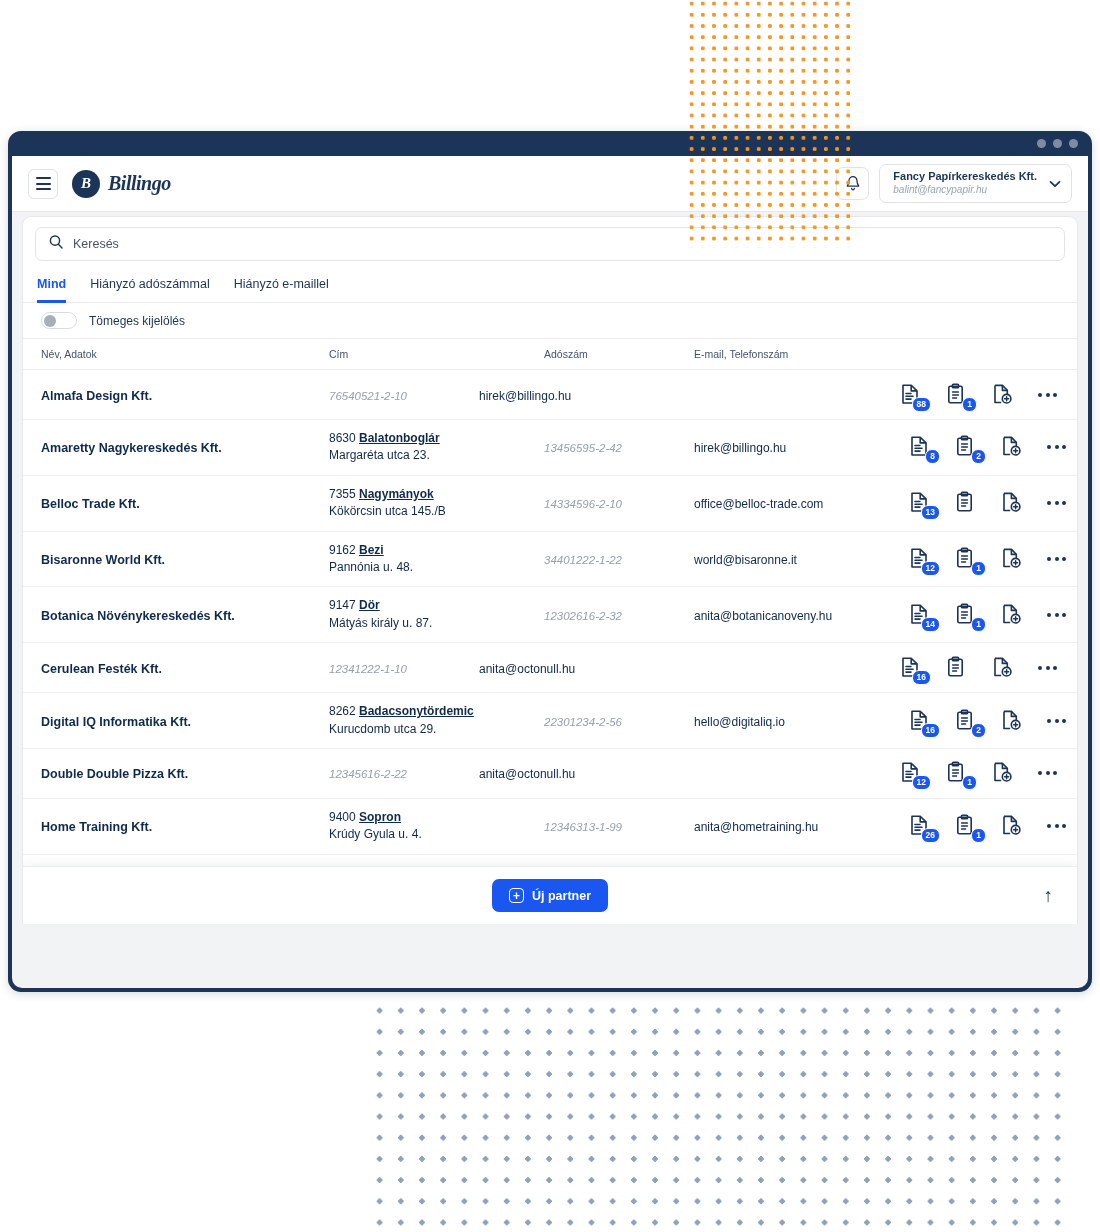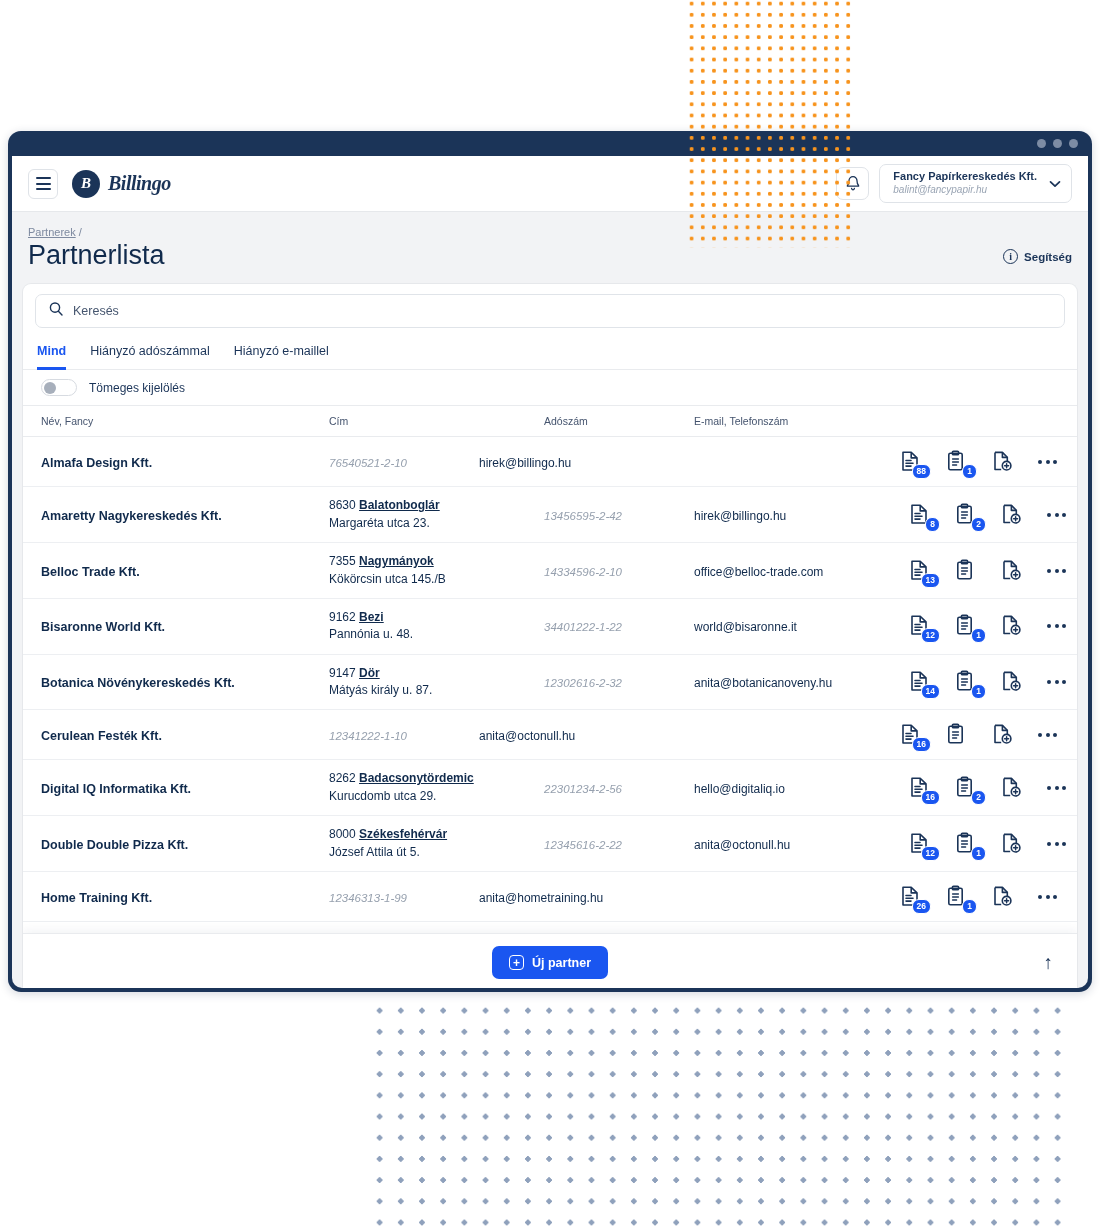--- a/index.html
+++ b/index.html
@@ -307,32 +307,20 @@
           </div>
           <span class="caret">
             <svg width="12" height="8" viewBox="0 0 12 8" fill="none">
                 <path d="M1.5 1.8 6 6.2l4.5-4.4" stroke="#1B3458" stroke-width="1.7" stroke-linecap="round" stroke-linejoin="round"></path>
               </svg>
           </span>
         </div>
       </div>
     </div>
 
-    <div class="page-head">
-      <div>
-        <div class="crumb">
-          <a>Partnerek</a><span class="sep"> /</span>
-        </div>
-        <h1 class="page-title">Partnerlista</h1>
-      </div>
-      <div class="help">
-        <span class="help-ic">i</span>
-        <span>Segítség</span>
-      </div>
-    </div>
 
     <div class="card">
 
       <div class="search-wrap">
         <div class="search">
           <span>
             <svg width="16" height="16" viewBox="0 0 16 16" fill="none">
               <circle cx="7" cy="6.6" r="4.6" stroke="#1B3458" stroke-width="1.4"></circle>
               <path d="M10.4 10.2 14 14" stroke="#1B3458" stroke-width="1.4" stroke-linecap="round"></path>
             </svg>
@@ -348,21 +336,21 @@
       </div>
 
       <div class="bulk">
         <div class="switch">
             <i></i>
           </div>
         <span class="bulk-label">Tömeges kijelölés</span>
       </div>
 
       <div class="thead">
-        <div class="c-name">Név, Fancy</div>
+        <div class="c-name">Név, Adatok</div>
         <div class="c-addr">Cím</div>
         <div class="c-tax">Adószám</div>
         <div class="c-mail">E-mail, Telefonszám</div>
         <div class="c-act"></div>
       </div>
 
       <div class="tbody" id="tbody">
           <div class="row">
             <div class="c-name">
       <span class="nm">Almafa Design Kft.</span>
@@ -679,66 +667,66 @@
                 <i></i>
                 <i></i>
                 <i></i>
               </span>
     </div>
           </div>
           <div class="row">
             <div class="c-name">
       <span class="nm">Double Double Pizza Kft.</span>
     </div>
+    <div class="c-tax">
+      <span class="tax">12345616-2-22</span>
+    </div>
+    <div class="c-mail">
+      <span class="mail">anita@octonull.hu</span>
+    </div>
+    <div class="c-act">
+      <span class="act">
+                <svg width="20" height="22" viewBox="0 0 20 22" fill="none">
+<path d="M3 2.2h8.2L17 7.9V20H3z" stroke="#1B3458" stroke-width="1.6" stroke-linejoin="round"></path>
+<path d="M11.2 2.2v5.7H17" stroke="#1B3458" stroke-width="1.6" stroke-linejoin="round"></path>
+<path d="M6 10.5h5M6 13.3h7M6 16.1h5" stroke="#1B3458" stroke-width="1.6" stroke-linecap="round"></path>
+                </svg>
+                <span class="badge">12</span>
+              </span>
+      <span class="act">
+                <svg width="19" height="22" viewBox="0 0 19 22" fill="none">
+<rect x="2.8" y="3.2" width="13.4" height="16.6" rx="1.6" stroke="#1B3458" stroke-width="1.6"></rect>
+<rect x="6.4" y="1.2" width="6.2" height="3.6" rx="1.1" stroke="#1B3458" stroke-width="1.6"></rect>
+<path d="M6.6 9h5.8M6.6 12h5.8M6.6 15h4" stroke="#1B3458" stroke-width="1.4" stroke-linecap="round"></path>
+                </svg>
+                <span class="badge">1</span>
+              </span>
+      <span class="act">
+                <svg width="21" height="22" viewBox="0 0 21 22" fill="none">
+<path d="M3 2.4h7.4L15.3 7.3v4.1" stroke="#1B3458" stroke-width="1.6" stroke-linejoin="round"></path>
+<path d="M3 2.4V19.5h6.2" stroke="#1B3458" stroke-width="1.6" stroke-linejoin="round"></path>
+<path d="M10.4 2.4v5h4.9" stroke="#1B3458" stroke-width="1.6" stroke-linejoin="round"></path>
+<circle cx="14.6" cy="15.7" r="4.3" stroke="#1B3458" stroke-width="1.6"></circle>
+<path d="M14.6 13.7v4M12.6 15.7h4" stroke="#1B3458" stroke-width="1.5" stroke-linecap="round"></path>
+                </svg>
+              </span>
+      <span class="dots3">
+                <i></i>
+                <i></i>
+                <i></i>
+              </span>
+    </div>
+          </div>
+          <div class="row">
+            <div class="c-name">
+      <span class="nm">Home Training Kft.</span>
+    </div>
     <div class="c-addr">
-      <div class="addr-city">8000 <b>Székesfehérvár</b></div>
-      <div class="addr-street">József Attila út 5.</div>
-    </div>
-    <div class="c-tax">
-      <span class="tax">12345616-2-22</span>
-    </div>
-    <div class="c-mail">
-      <span class="mail">anita@octonull.hu</span>
-    </div>
-    <div class="c-act">
-      <span class="act">
-                <svg width="20" height="22" viewBox="0 0 20 22" fill="none">
-<path d="M3 2.2h8.2L17 7.9V20H3z" stroke="#1B3458" stroke-width="1.6" stroke-linejoin="round"></path>
-<path d="M11.2 2.2v5.7H17" stroke="#1B3458" stroke-width="1.6" stroke-linejoin="round"></path>
-<path d="M6 10.5h5M6 13.3h7M6 16.1h5" stroke="#1B3458" stroke-width="1.6" stroke-linecap="round"></path>
-                </svg>
-                <span class="badge">12</span>
-              </span>
-      <span class="act">
-                <svg width="19" height="22" viewBox="0 0 19 22" fill="none">
-<rect x="2.8" y="3.2" width="13.4" height="16.6" rx="1.6" stroke="#1B3458" stroke-width="1.6"></rect>
-<rect x="6.4" y="1.2" width="6.2" height="3.6" rx="1.1" stroke="#1B3458" stroke-width="1.6"></rect>
-<path d="M6.6 9h5.8M6.6 12h5.8M6.6 15h4" stroke="#1B3458" stroke-width="1.4" stroke-linecap="round"></path>
-                </svg>
-                <span class="badge">1</span>
-              </span>
-      <span class="act">
-                <svg width="21" height="22" viewBox="0 0 21 22" fill="none">
-<path d="M3 2.4h7.4L15.3 7.3v4.1" stroke="#1B3458" stroke-width="1.6" stroke-linejoin="round"></path>
-<path d="M3 2.4V19.5h6.2" stroke="#1B3458" stroke-width="1.6" stroke-linejoin="round"></path>
-<path d="M10.4 2.4v5h4.9" stroke="#1B3458" stroke-width="1.6" stroke-linejoin="round"></path>
-<circle cx="14.6" cy="15.7" r="4.3" stroke="#1B3458" stroke-width="1.6"></circle>
-<path d="M14.6 13.7v4M12.6 15.7h4" stroke="#1B3458" stroke-width="1.5" stroke-linecap="round"></path>
-                </svg>
-              </span>
-      <span class="dots3">
-                <i></i>
-                <i></i>
-                <i></i>
-              </span>
-    </div>
-          </div>
-          <div class="row">
-            <div class="c-name">
-      <span class="nm">Home Training Kft.</span>
+      <div class="addr-city">9400 <b>Sopron</b></div>
+      <div class="addr-street">Krúdy Gyula u. 4.</div>
     </div>
     <div class="c-tax">
       <span class="tax">12346313-1-99</span>
     </div>
     <div class="c-mail">
       <span class="mail">anita@hometraining.hu</span>
     </div>
     <div class="c-act">
       <span class="act">
                 <svg width="20" height="22" viewBox="0 0 20 22" fill="none">

